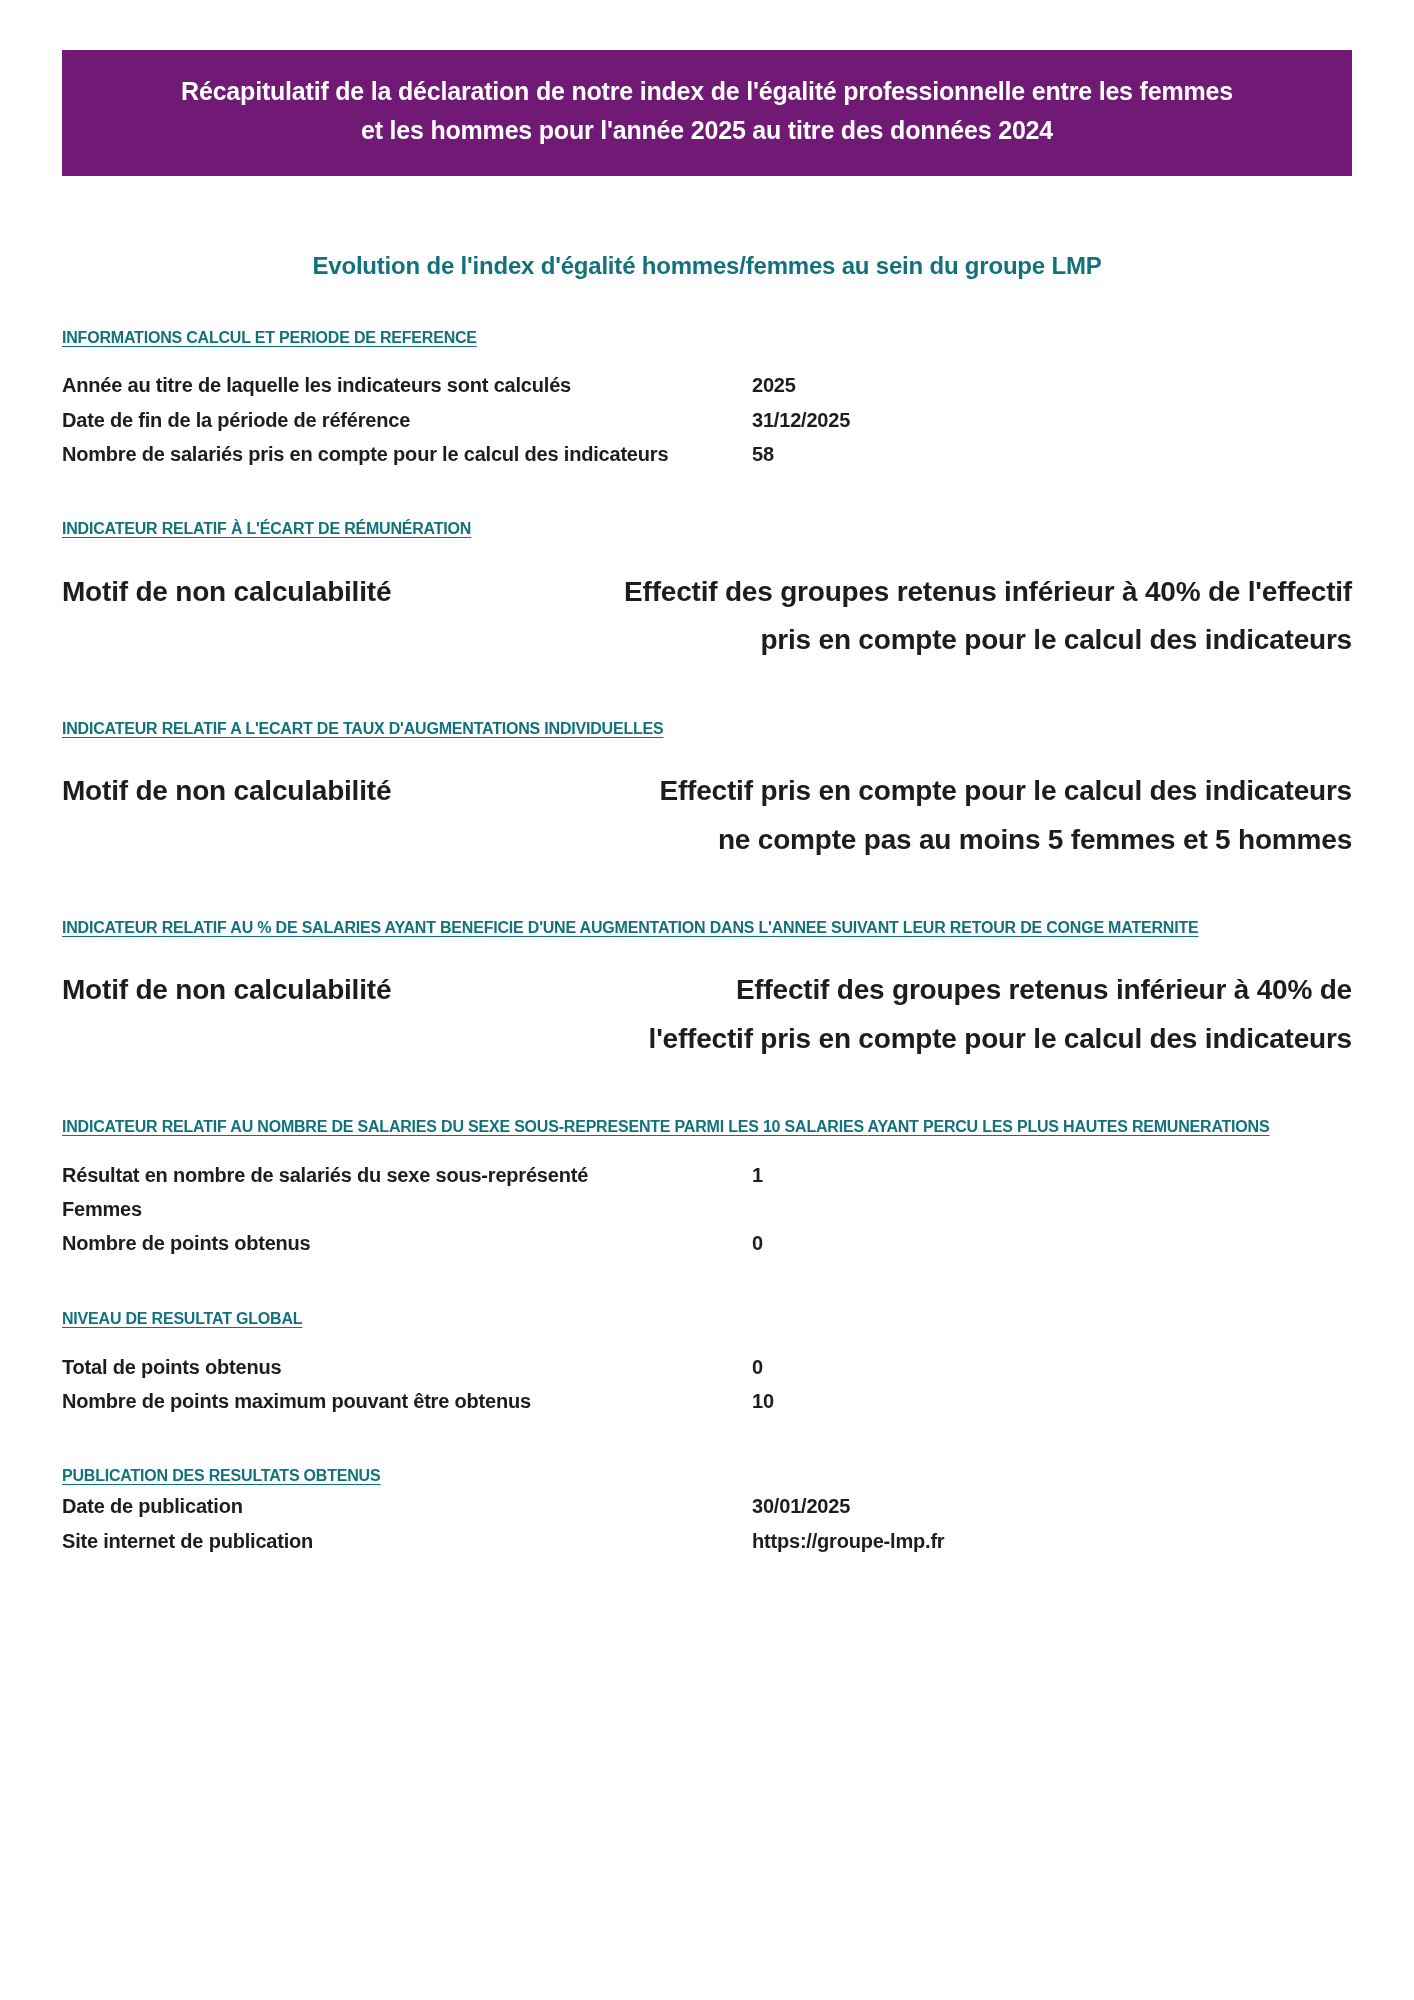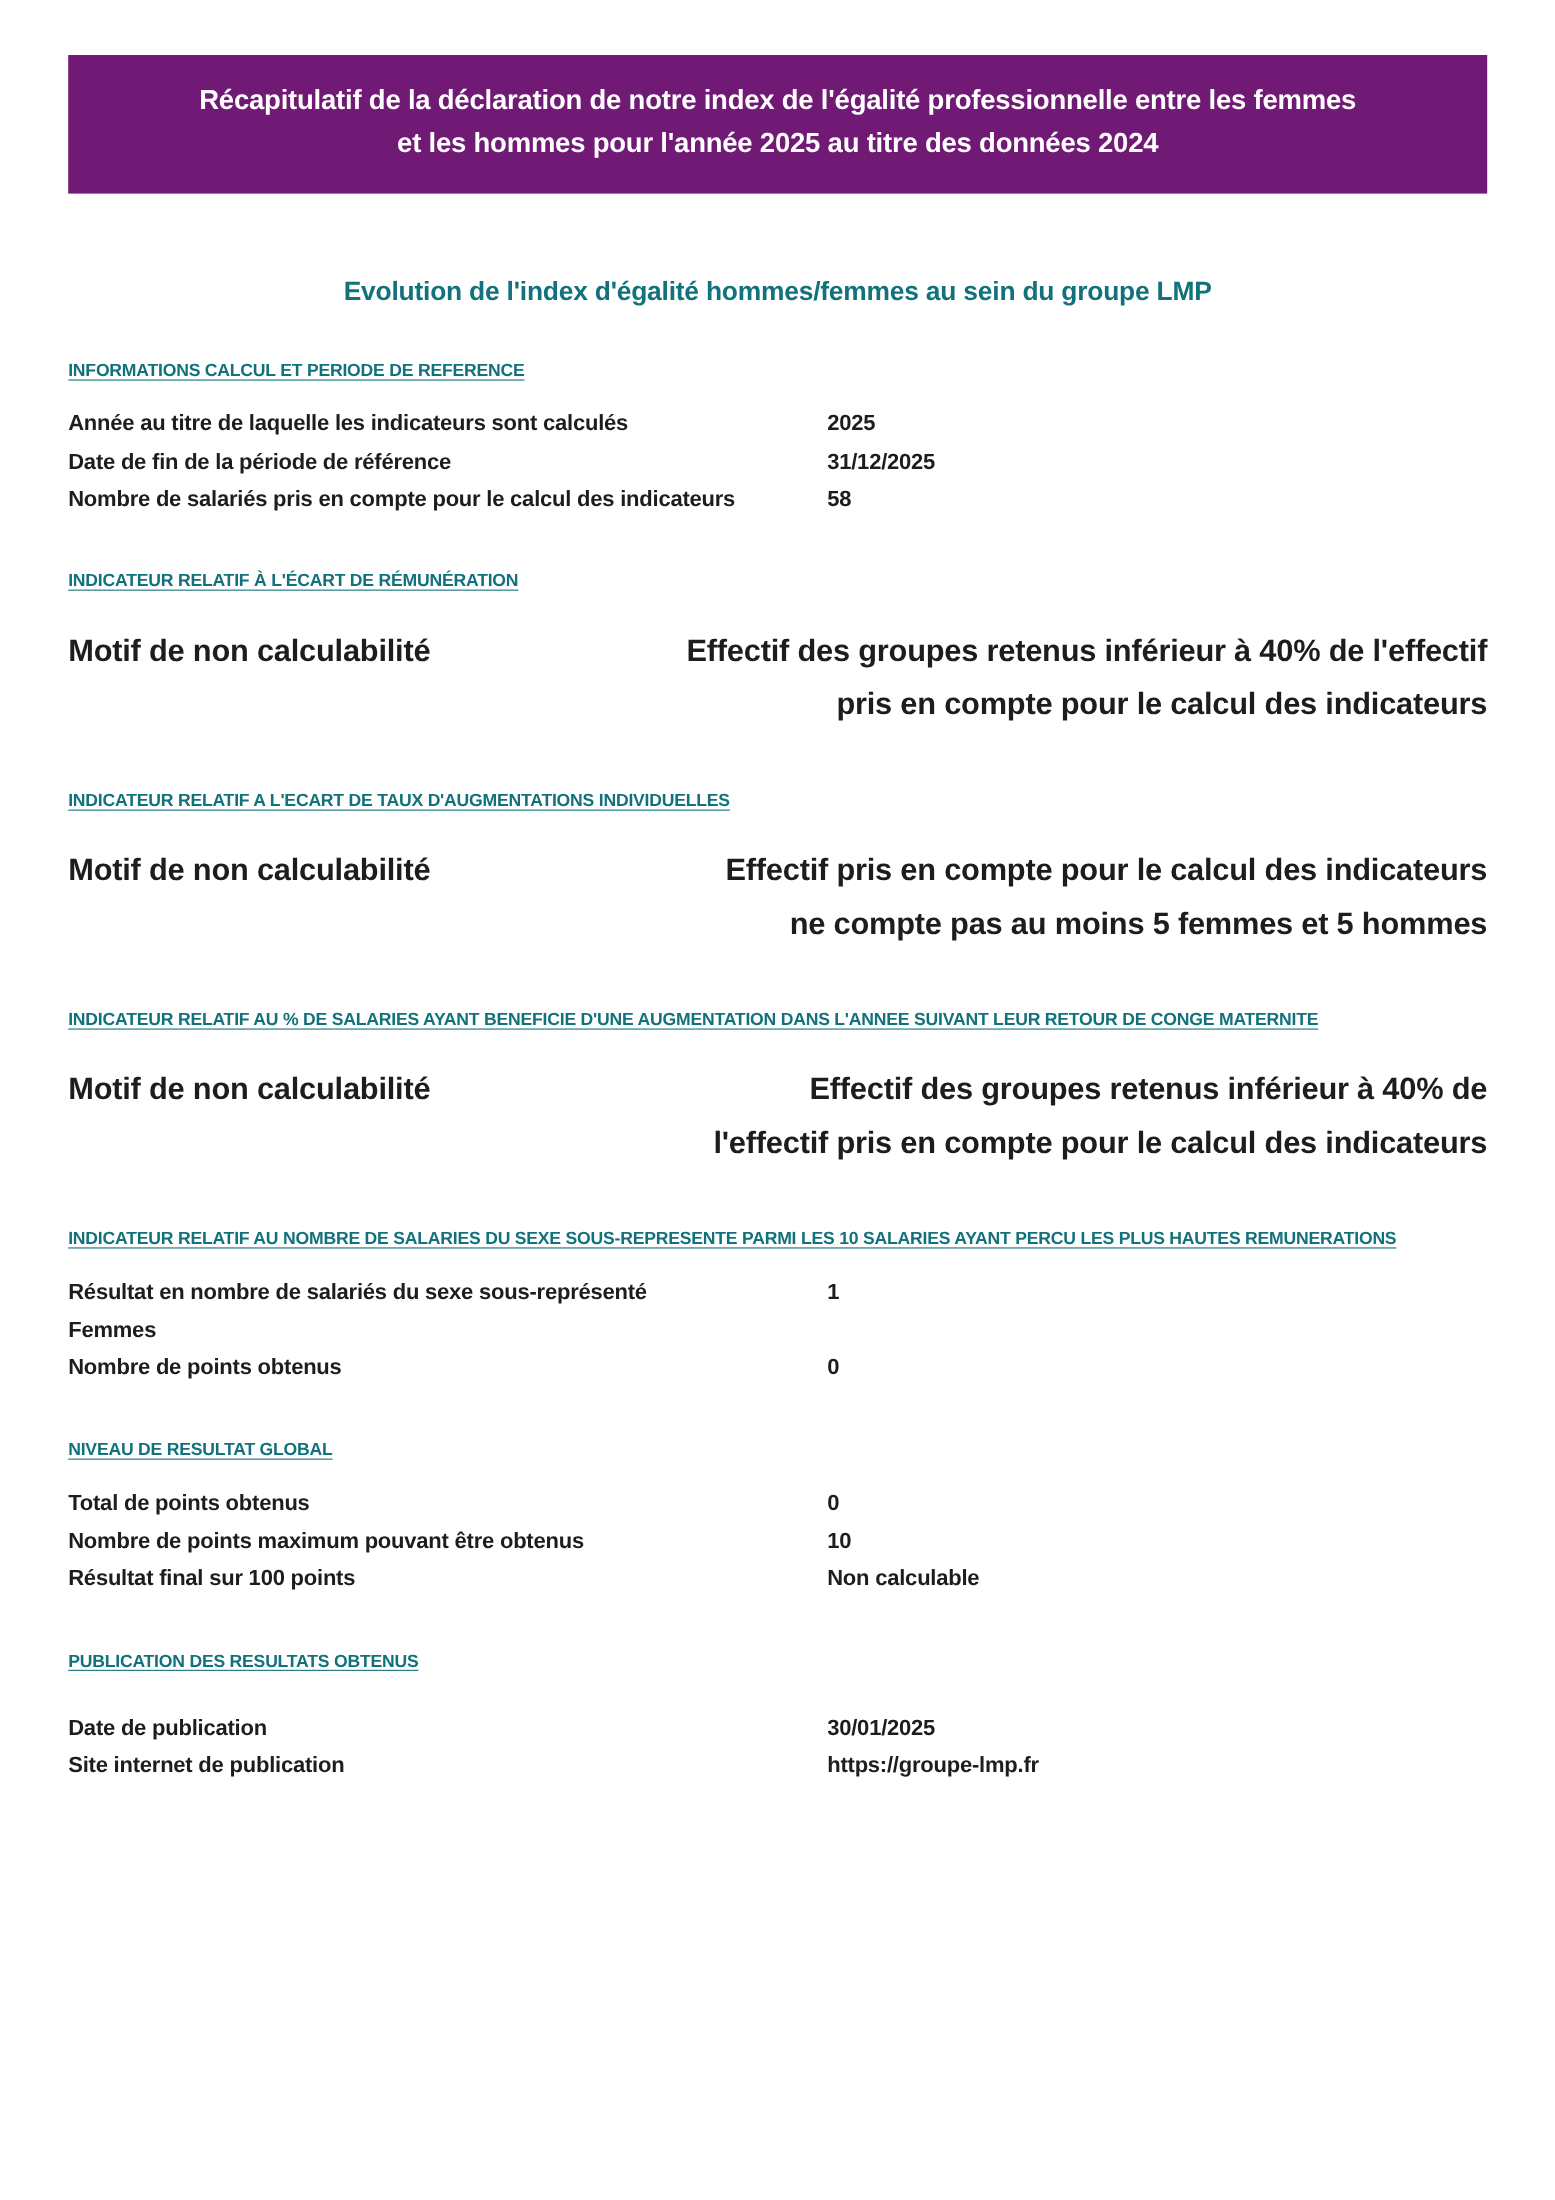--- a/index.html
+++ b/index.html
@@ -97,21 +97,21 @@
   }
   .nc-block .label {
     flex: 0 0 auto;
     width: 420px;
   }
   .nc-block .reason {
     flex: 1 1 auto;
     text-align: right;
   }
   .nc-block .reason span { display: block; }
-  .pub-rows { margin-top: 30px; }
+  .pub-rows { }
   .pub-row {
     display: flex;
     font-size: 20px;
     font-weight: bold;
     line-height: 1.72;
     letter-spacing: -0.2px;
   }
   .pub-row .label { flex: 0 0 auto; width: 690px; }
   .pub-row .value { flex: 1 1 auto; }
 </style>
@@ -196,24 +196,20 @@
     <div class="section-heading sec-gap-1">NIVEAU DE RESULTAT GLOBAL</div>
     <div class="rows">
       <div class="row">
         <div class="label">Total de points obtenus</div>
         <div class="value">0</div>
       </div>
       <div class="row">
         <div class="label">Nombre de points maximum pouvant être obtenus</div>
         <div class="value">10</div>
       </div>
-      <div class="row">
-        <div class="label">Résultat final sur 100 points</div>
-        <div class="value">Non calculable</div>
-      </div>
     </div>
 
     <div class="section-heading sec-gap-1">PUBLICATION DES RESULTATS OBTENUS</div>
     <div class="pub-rows">
       <div class="pub-row">
         <div class="label">Date de publication</div>
         <div class="value">30/01/2025</div>
       </div>
       <div class="pub-row">
         <div class="label">Site internet de publication</div>

